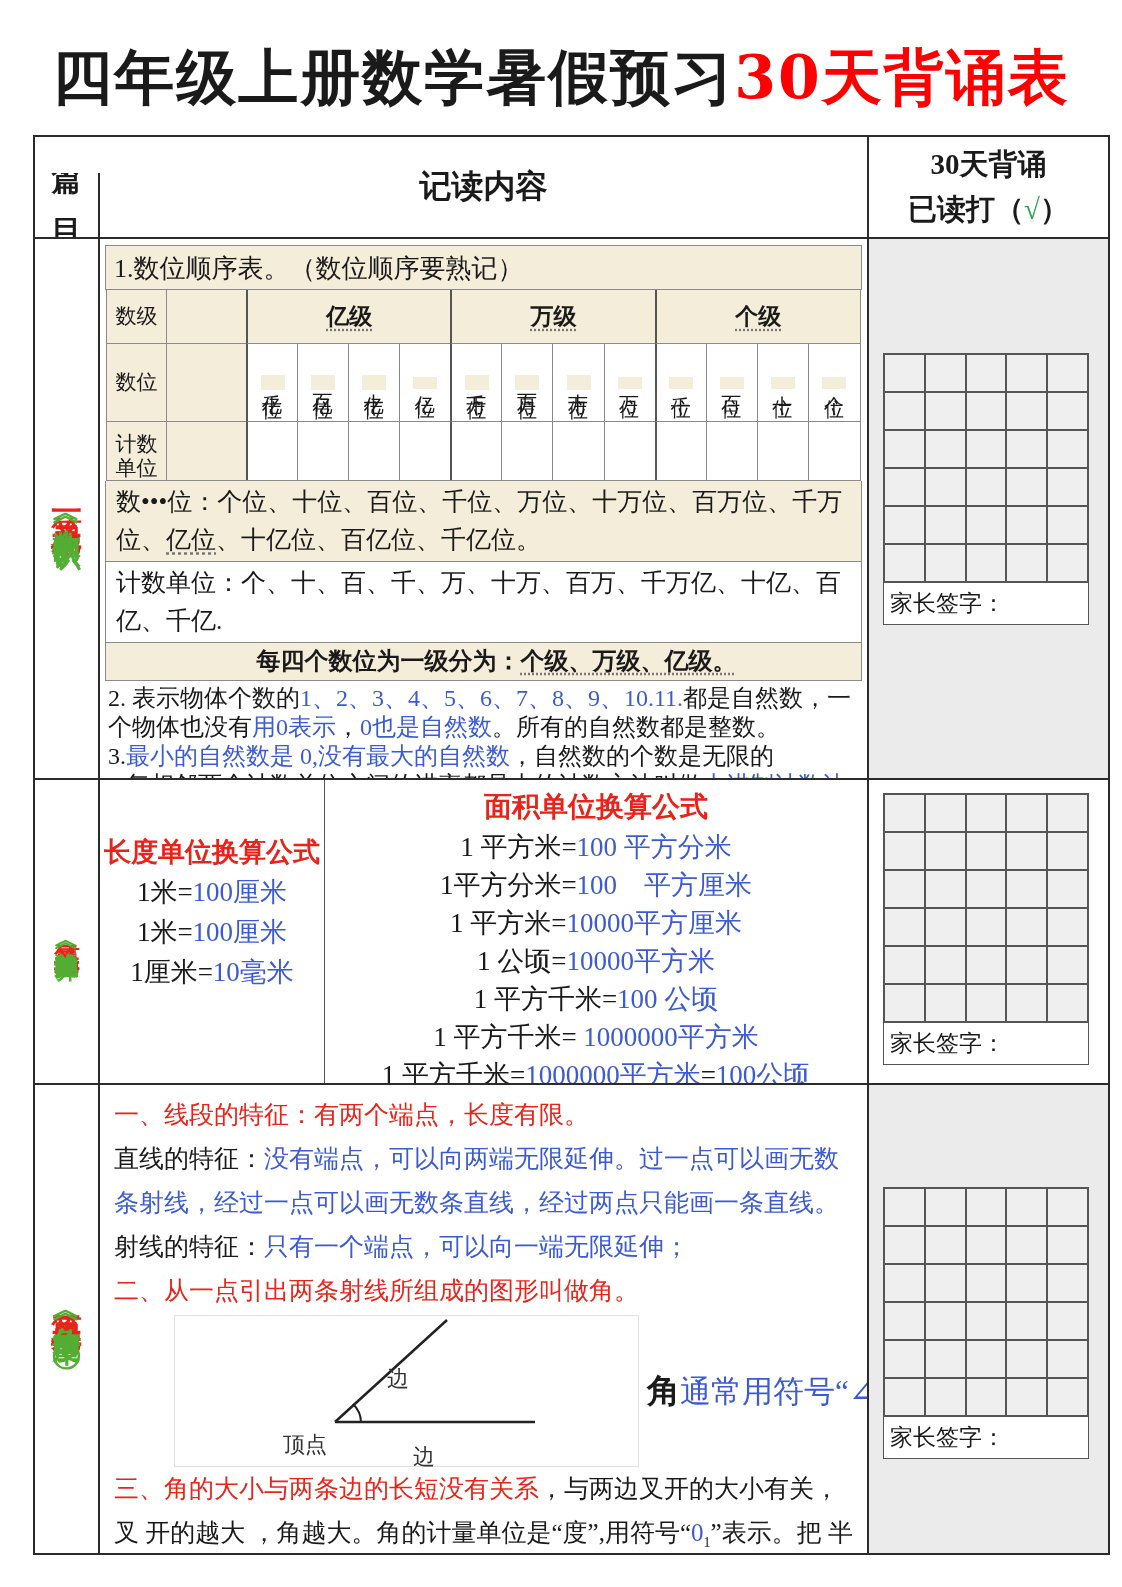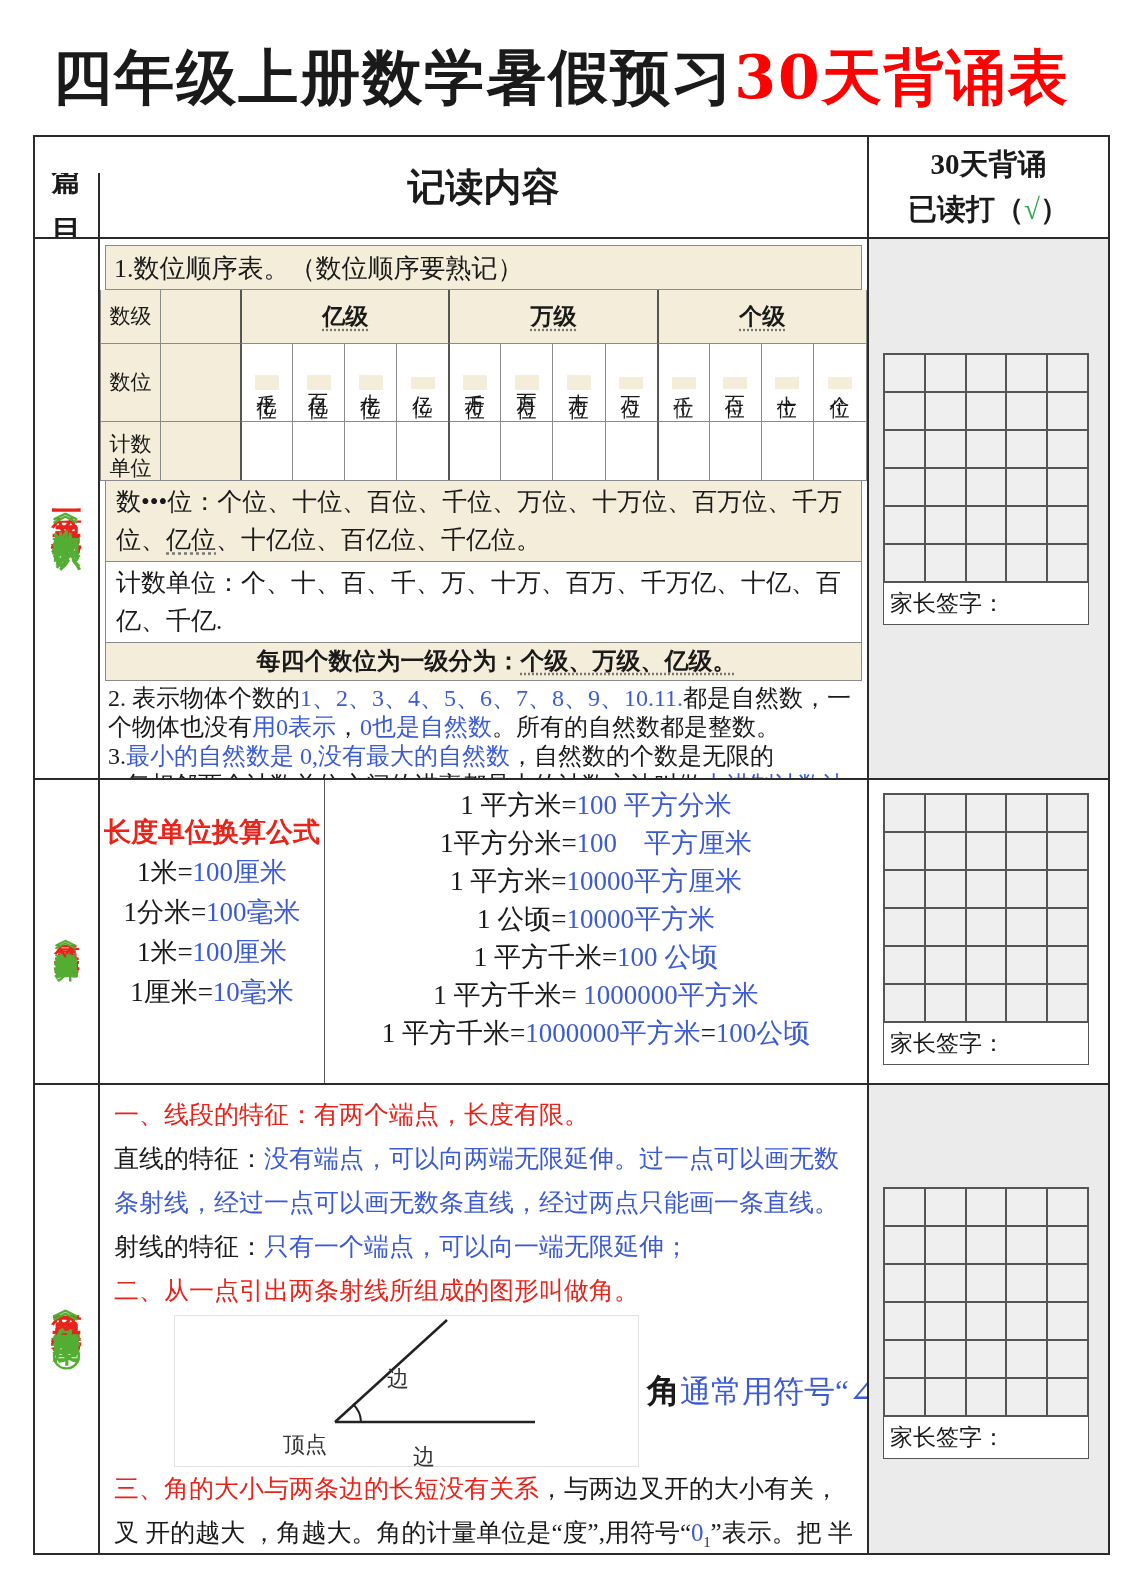--- a/index.html
+++ b/index.html
@@ -62,21 +62,21 @@
   
   .header-row{height:100px;}
   .header-row .section-col{
     font-size:30px;font-weight:bold;
     align-items:center;
     margin-top:36px;
   }
   .hdr-section{width:34px;line-height:1.7;text-align:center;}
   .hdr-content{
     display:flex;align-items:center;justify-content:center;
-    font-size:38px;font-weight:bold;height:100%;
+    font-size:32px;font-weight:bold;height:100%;
   }
   .hdr-right{
     display:flex;flex-direction:column;align-items:center;justify-content:center;
     font-size:29px;font-weight:bold;height:100%;line-height:1.55;
   }
   .check{color:var(--checkgreen);font-weight:bold;}
 
   
   .vlabel{
     writing-mode:vertical-rl;text-orientation:upright;
@@ -116,21 +116,21 @@
   }
 
   
   .u1-heading{
     margin:6px 5px 0 5px;
     background:var(--beige);
     border:1px solid var(--binner);
     font-size:26px;padding:5px 8px 3px 8px;
   }
   .pvtable{
-    margin:0 0;
+    margin:0 6px;
     border:1px solid var(--binner);border-top:none;
     display:grid;
     grid-template-columns:60px 80px repeat(12,1fr);
     grid-template-rows:54px 78px 58px;
     font-size:21px;
   }
   .pvc{
     border-right:1px solid var(--binner);
     border-bottom:1px solid var(--binner);
     display:flex;align-items:center;justify-content:center;
@@ -377,25 +377,25 @@
     <div class="section-col">
       <div class="vlabel">
         <span class="t-red">第二单元</span><span class="t-green">《单位的换算》</span>
       </div>
     </div>
     <div class="content-col">
       <div class="u2-wrap">
         <div class="u2-left">
           <div class="fx-title">长度单位换算公式</div>
           <div><span class="c-k">1米=</span><span class="c-b">100厘米</span></div>
-          <div><span class="c-k">1分米=</span><span class="c-b">100毫米</span></div>
           <div><span class="c-k">1米=</span><span class="c-b">100厘米</span></div>
           <div><span class="c-k">1厘米=</span><span class="c-b">10毫米</span></div>
         </div>
         <div class="u2-right">
+          <div class="fx-title">面积单位换算公式</div>
           <div><span class="c-k">1 平方米=</span><span class="c-b">100 平方分米</span></div>
           <div><span class="c-k">1平方分米=</span><span class="c-b">100　平方厘米</span></div>
           <div><span class="c-k">1 平方米=</span><span class="c-b">10000平方厘米</span></div>
           <div><span class="c-k">1 公顷=</span><span class="c-b">10000平方米</span></div>
           <div><span class="c-k">1 平方千米=</span><span class="c-b">100 公顷</span></div>
           <div><span class="c-k">1 平方千米= </span><span class="c-b">1000000平方米</span></div>
           <div><span class="c-k">1 平方千米=</span><span class="c-b">1000000平方米</span><span class="c-k">=</span><span class="c-b">100公顷</span></div>
         </div>
       </div>
     </div>

